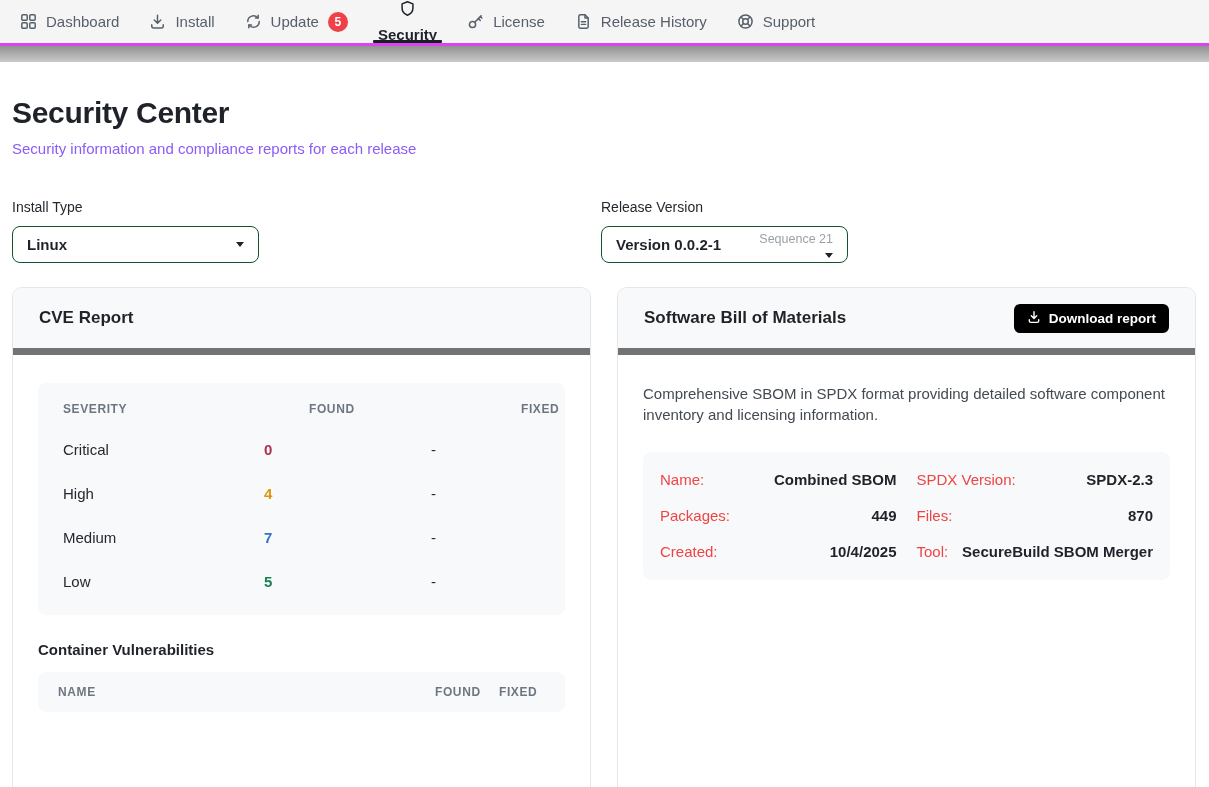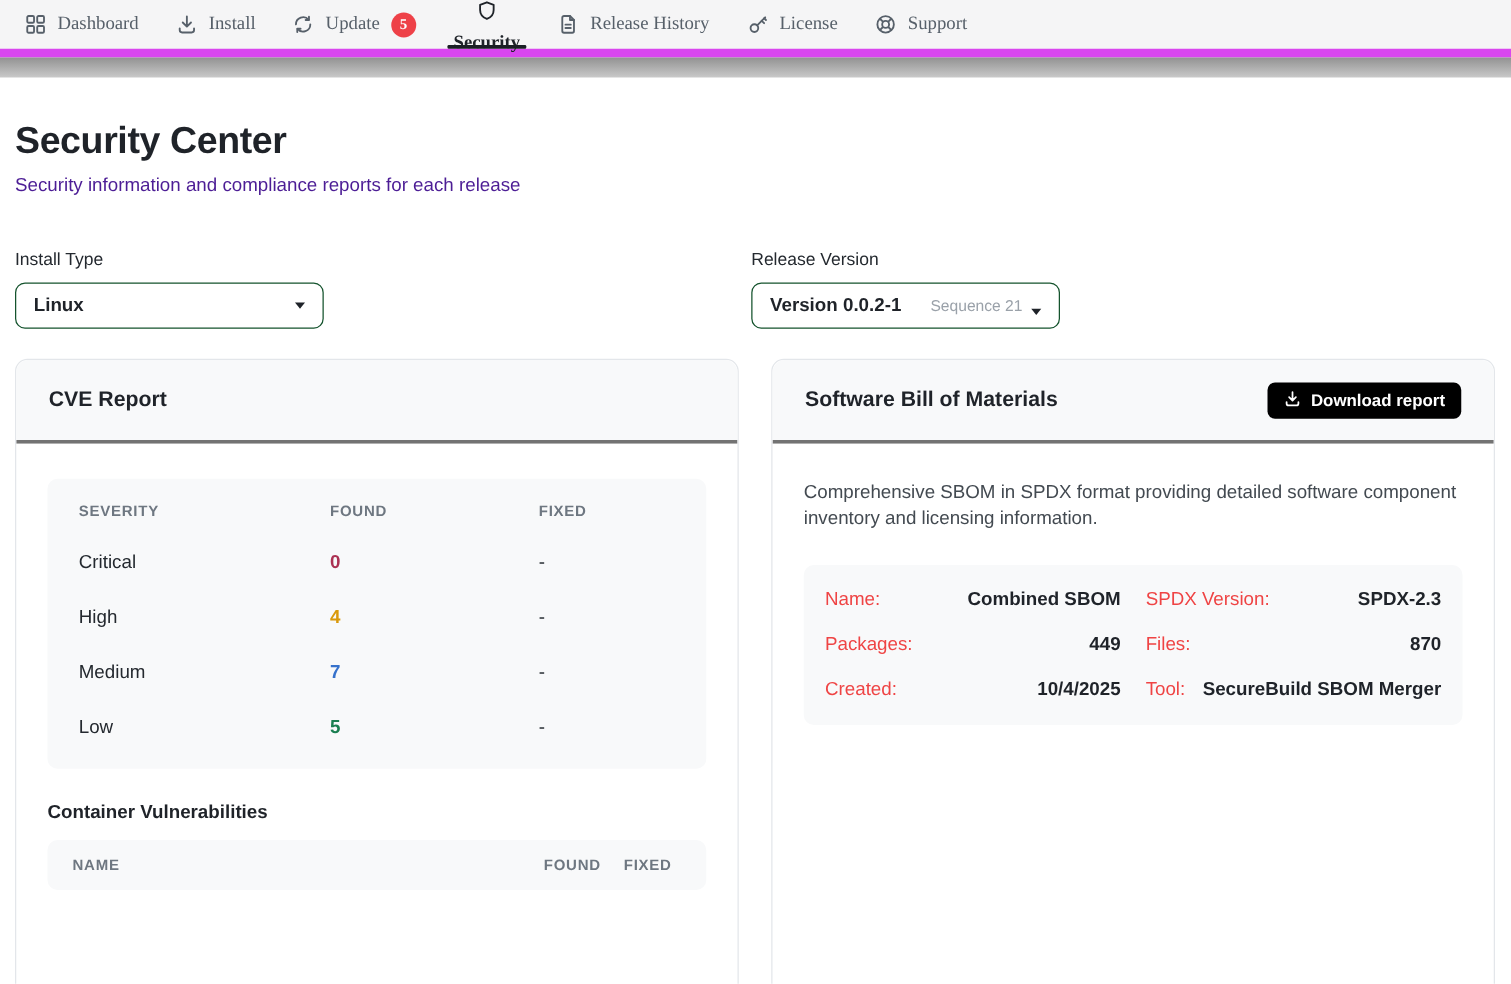--- a/index.html
+++ b/index.html
@@ -5,22 +5,22 @@
   * { box-sizing: border-box; }
   html,body { margin:0; padding:0; }
   body {
     width:1209px; height:787px; overflow:hidden;
     background:#ffffff;
     font-family:"Liberation Sans", sans-serif;
     color:#1f2329;
   }
   
   .topnav {
-    height:46px; background:#f5f5f6; border-bottom:7px solid #d946ef;
-    display:flex; align-items:stretch; padding-left:5px;font-family:Liberation Serif, serif;
+    height:46px; background:#f5f5f6; border-bottom:3px solid #d946ef;
+    display:flex; align-items:stretch; padding-left:5px;
   }
   .nav-item {
     position:relative; display:flex; align-items:center; gap:9px;
     padding:0 15px; font-size:15px; color:#57606a; cursor:pointer; white-space:nowrap;
   }
   .nav-item svg { display:block; }
   .nav-item.active { color:#1f2329; font-weight:700;flex-direction:column; }
   .nav-item.active::after {
     content:""; position:absolute; left:10px; right:10px; bottom:0;
     height:3px; background:#1a1f24; border-radius:1px;
@@ -28,56 +28,56 @@
   .nav-badge {
     min-width:20px; height:20px; border-radius:10px; padding:0 4px;
     display:flex; align-items:center; justify-content:center;
     color:#fff; font-size:12px; font-weight:700;
   }
   .scroll-shadow { height:16px; background:linear-gradient(to bottom,#929292,#c9c9c9); }
 
   
   main { padding:0 12px; }
   h1 { margin:34px 0 10px; font-size:30px; font-weight:700; letter-spacing:-0.3px; color:#1f2329; }
-  .subtitle { margin:0 0 42px; font-size:15px; color:#4c1d95; }
+  .subtitle { margin:0 0 42px; font-size:15px; color:#8b5cf6; }
 
   .filters { display:flex; gap:10px; margin-bottom:24px; }
   .filter-col { width:579px; }
   .filter-label { display:block; font-size:14px; color:#24292f; margin-bottom:11px; }
   .select {
     width:247px; height:37px; border:1px solid #14532d; border-radius:8px; background:#fff;
     display:flex; align-items:center; justify-content:space-between; padding:0 14px; cursor:pointer;
   }
   .select-value { font-size:15px; font-weight:700; color:#1f2329; }
-  .select-right { display:flex; align-items:flex-end; gap:7px; }
+  .select-right { display:flex; align-items:flex-end; gap:7px;flex-direction:column; }
   .seq { font-size:12.5px; color:#9aa1a9; }
   .caret { width:0; height:0; border-left:4.5px solid transparent; border-right:4.5px solid transparent; border-top:5.5px solid #1f2329; }
 
   
   .cards { display:flex; gap:26px; align-items:flex-start; }
   .card {
     width:579px; height:640px; background:#fff;
     border:1px solid #e3e6ea; border-radius:10px;
   }
   .card-header {
-    height:67px; background:#f8f9fa; border-bottom:3px solid #737373;
+    height:67px; background:#f8f9fa; border-bottom:7px solid #737373;
     border-radius:10px 10px 0 0;
     display:flex; align-items:center; justify-content:space-between; padding:0 26px;
   }
   .card-title { font-size:17px; font-weight:700; color:#1f2329; }
   .card-body { padding:28px 25px; }
   .card-desc { margin:0 0 26px; font-size:15px; line-height:1.42; color:#434a51; max-width:525px; }
 
   
   .sev-table { background:#f8f9fa; border-radius:8px; padding:8px 0 12px; }
   .sev-row {
     display:grid; grid-template-columns:201px 167px 1fr; align-items:center;
     height:44px; padding:0 25px; font-size:15px; color:#24292f;
   }
-  .sev-row.head { height:36px; font-size:12px; font-weight:700; letter-spacing:0.6px; color:#6e7781; text-transform:uppercase; }
+  .sev-row.head { height:36px; font-size:12px; font-weight:700; letter-spacing:0.6px; color:#6e7781; text-transform:uppercase;gap:45px; }
   .sev-num { font-weight:700; }
 
   .sub-title { margin:26px 0 14px; font-size:15px; font-weight:700; color:#1f2329; }
   .cv-head {
     background:#f8f9fa; border-radius:8px; height:40px;
     display:flex; align-items:center; padding:0 20px;
     font-size:12px; font-weight:700; letter-spacing:0.6px; color:#6e7781; text-transform:uppercase;
   }
   .cv-name { flex:1; } .cv-found { width:64px; } .cv-fixed { width:46px; }
 
@@ -139,38 +139,38 @@
       <svg width="17" height="17" viewBox="0 0 16 16" fill="none" stroke="currentColor" stroke-width="1.4" stroke-linejoin="round">
         <path d="M8 1.7l5.1 1.9v4c0 3.2-2.1 5.6-5.1 6.7-3-1.1-5.1-3.5-5.1-6.7v-4z"></path>
       </svg>
     </span>
     <span>Security</span>
   </div>
 
   <div class="nav-item">
     <span>
       <svg width="17" height="17" viewBox="0 0 16 16" fill="none" stroke="currentColor" stroke-width="1.4" stroke-linecap="round" stroke-linejoin="round">
-        <path d="M9.4 1.7H4.9c-.7 0-1.3.6-1.3 1.3v10c0 .7.6 1.3 1.3 1.3h6.2c.7 0 1.3-.6 1.3-1.3V4.7z"></path>
-        <path d="M9.4 1.7v3h3"></path>
-          <path d="M6 8.2h4M6 10.7h4"></path>
-      </svg>
-    </span>
-    <span>Release History</span>
-  </div>
-
-  <div class="nav-item">
-    <span>
-      <svg width="17" height="17" viewBox="0 0 16 16" fill="none" stroke="currentColor" stroke-width="1.4" stroke-linecap="round" stroke-linejoin="round">
         <circle cx="5.2" cy="10.8" r="2.9"></circle>
           <path d="M7.3 8.7l6-6"></path>
           <path d="M10.7 5.3l1.8 1.8"></path>
           <path d="M12.6 3.4l1.3 1.3"></path>
       </svg>
     </span>
     <span>License</span>
+  </div>
+
+  <div class="nav-item">
+    <span>
+      <svg width="17" height="17" viewBox="0 0 16 16" fill="none" stroke="currentColor" stroke-width="1.4" stroke-linecap="round" stroke-linejoin="round">
+        <path d="M9.4 1.7H4.9c-.7 0-1.3.6-1.3 1.3v10c0 .7.6 1.3 1.3 1.3h6.2c.7 0 1.3-.6 1.3-1.3V4.7z"></path>
+        <path d="M9.4 1.7v3h3"></path>
+          <path d="M6 8.2h4M6 10.7h4"></path>
+      </svg>
+    </span>
+    <span>Release History</span>
   </div>
 
   <div class="nav-item">
     <span>
       <svg width="17" height="17" viewBox="0 0 16 16" fill="none" stroke="currentColor" stroke-width="1.4">
         <circle cx="8" cy="8" r="6.2"></circle>
           <circle cx="8" cy="8" r="2.6"></circle>
         <path d="M3.6 3.6l2.5 2.5M12.4 3.6L9.9 6.1M12.4 12.4L9.9 9.9M3.6 12.4l2.5-2.5"></path>
       </svg>
     </span>

